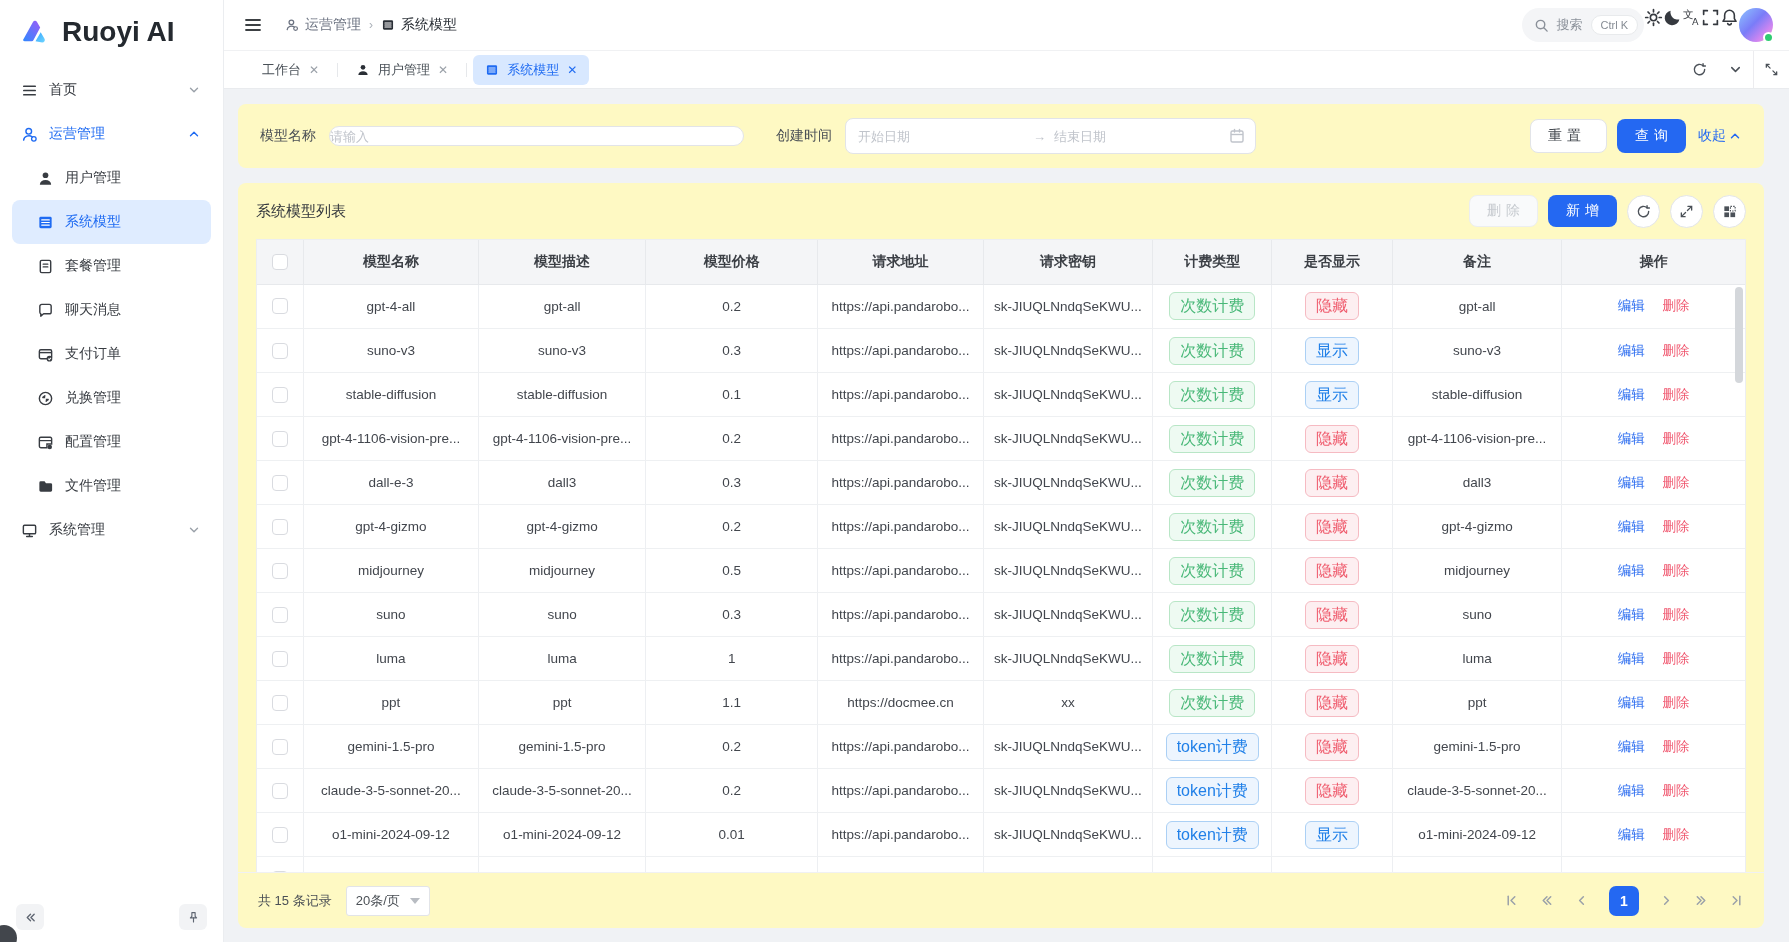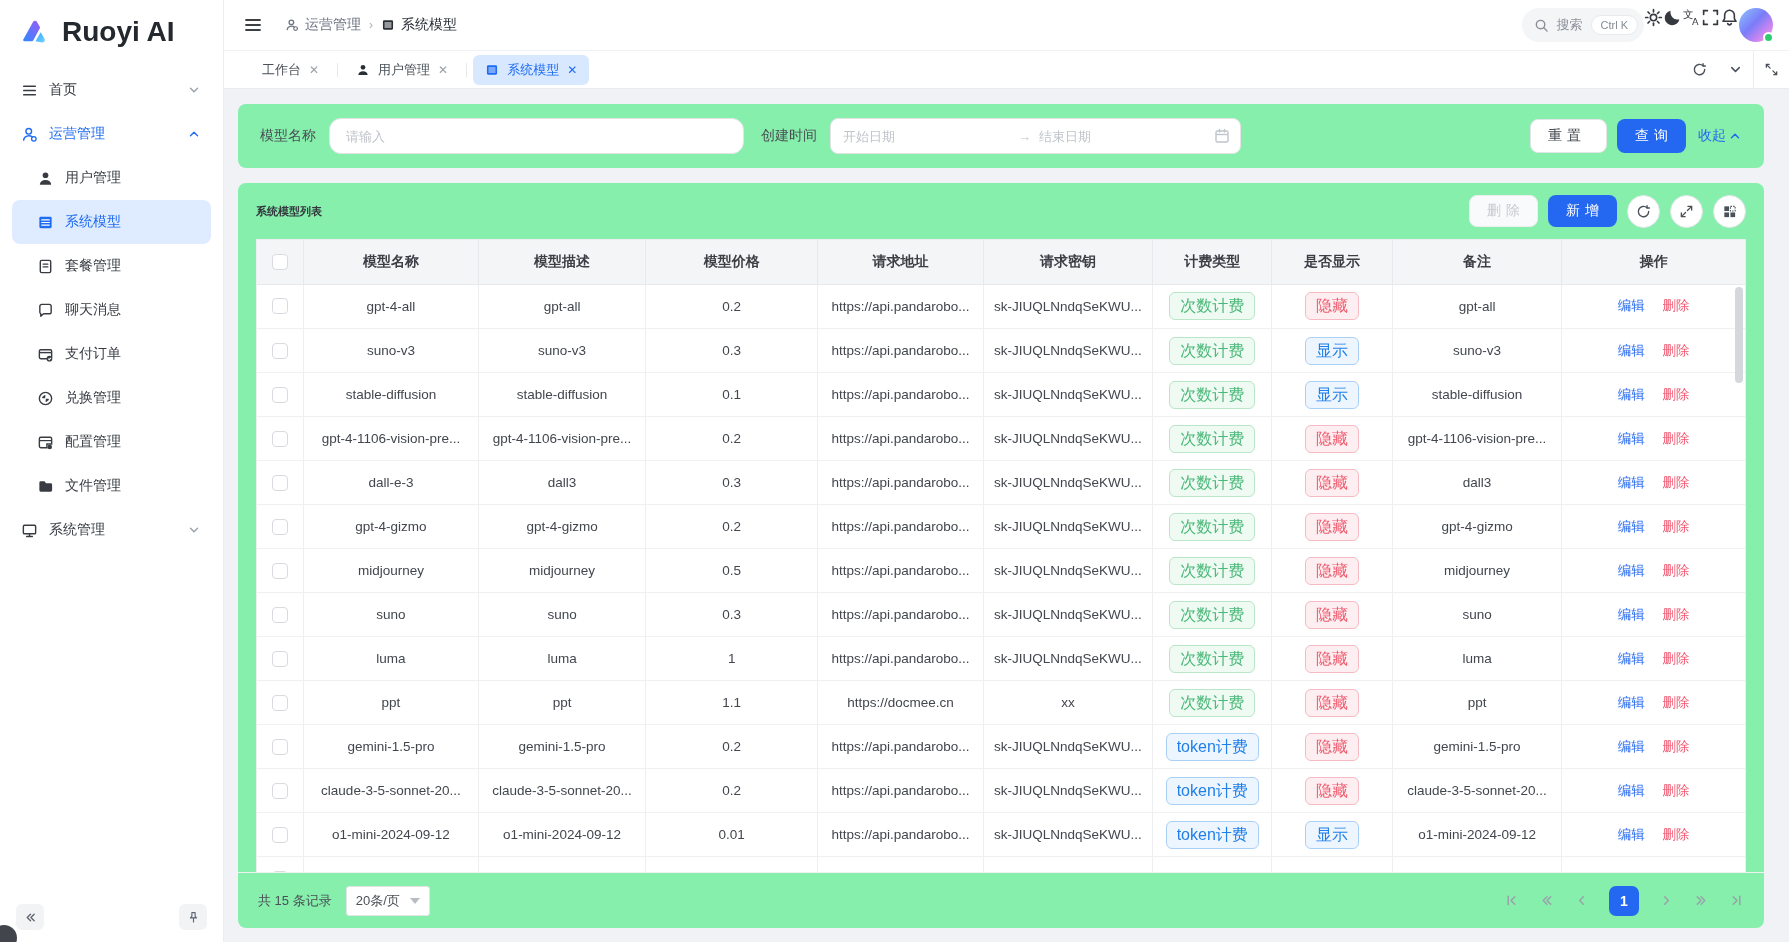--- a/index.html
+++ b/index.html
@@ -63,48 +63,48 @@
   .tab-sep { width:1px; height:14px; background:#e6e8eb; margin:0 6px; }
   .tab-ic { width:14px; height:14px; }
   .tabbar-right { margin-left:auto; display:flex; align-items:center; height:100%; }
   .tabbar-btn { width:36px; height:100%; display:flex; align-items:center; justify-content:center;
     color:#4b5158; cursor:pointer; }
   .tabbar-btn.bordered { border-left:1px solid #ececef; }
   .ic14 { width:15px; height:15px; }
 
   
   .content { flex:1; min-height:0; display:flex; flex-direction:column; padding:15px 25px 14px 14px; }
-  .card { background:#86efac; border-radius:8px; }
+  .card { background:#fef9c3; border-radius:8px; }
   .filter-card { height:64px; display:flex; align-items:center; padding:0 22px; margin-bottom:15px; }
   .f-label { font-size:14px; color:#4a4f55; margin-right:13px; white-space:nowrap; }
-  .f-input { width:415px; height:36px; border:1px solid #e2e4e8; border-radius:12px; padding:0 16px;
+  .f-input { width:415px; height:20px; border:1px solid #e2e4e8; border-radius:12px; padding:0 0;
     font-size:13px; color:#383c42; outline:none; background:#fff;
     font-family:"Liberation Sans","DejaVu Sans",sans-serif; }
   .f-input::placeholder { color:#c0c4cb; }
-  .date-label { margin-left:17px; }
+  .date-label { margin-left:32px; }
   .date-range { width:411px; height:36px; border:1px solid #e2e4e8; border-radius:8px; display:flex;
     align-items:center; padding:0 10px 0 12px; gap:8px; background:#fff; }
   .d-in { border:none; outline:none; flex:1; font-size:13px; min-width:0;
     font-family:"Liberation Sans","DejaVu Sans",sans-serif; color:#383c42; }
   .d-in::placeholder { color:#c0c4cb; }
   .d-arrow { color:#c0c4cb; font-size:13px; }
   .cal-ic { width:16px; height:16px; color:#c0c4cb; }
   .filter-actions { margin-left:auto; display:flex; align-items:center; gap:10px; }
   .btn { height:34px; border-radius:8px; font-size:14px; display:inline-flex; align-items:center;
     justify-content:center; cursor:pointer; border:1px solid transparent; white-space:nowrap;
     font-family:"Liberation Sans","DejaVu Sans",sans-serif; }
   .btn-plain { background:#fff; border-color:#e2e4e8; color:#41464d; padding:0 20px 0 17px; letter-spacing:5px; }
   .btn-primary { background:#2468f2; color:#fff; padding:0 12px 0 17px; letter-spacing:5px; }
   .link-collapse { display:flex; align-items:center; gap:2px; color:#2468f2; font-size:14px;
     cursor:pointer; margin-left:2px; }
   .link-collapse .chev { color:#2468f2; }
 
   .list-card { flex:1; min-height:0; display:flex; flex-direction:column; }
   .list-head { height:56px; display:flex; align-items:center; padding:0 18px; }
-  .list-title { font-size:11px; color:#33373d; font-weight:700; }
+  .list-title { font-size:15px; color:#33373d; font-weight:400; }
   .list-actions { margin-left:auto; display:flex; align-items:center; gap:10px; }
   .btn-disabled { background:#f9fafb; border-color:#eceef0; color:#c6cacf; cursor:not-allowed;
     padding:0 12px 0 17px; letter-spacing:5px; height:32px; }
   .btn-add { height:32px; }
   .circ-btn { width:33px; height:33px; border-radius:50%; border:1px solid #e3e5e8; background:#fff;
     display:flex; align-items:center; justify-content:center; color:#4b5158; cursor:pointer; }
 
   .tbl-zone { margin:0 18px; flex:1; min-height:0; display:flex; flex-direction:column;
     border:1px solid #eceef1; border-bottom:none; position:relative; }
   table.tbl { width:100%; border-collapse:collapse; table-layout:fixed; }

